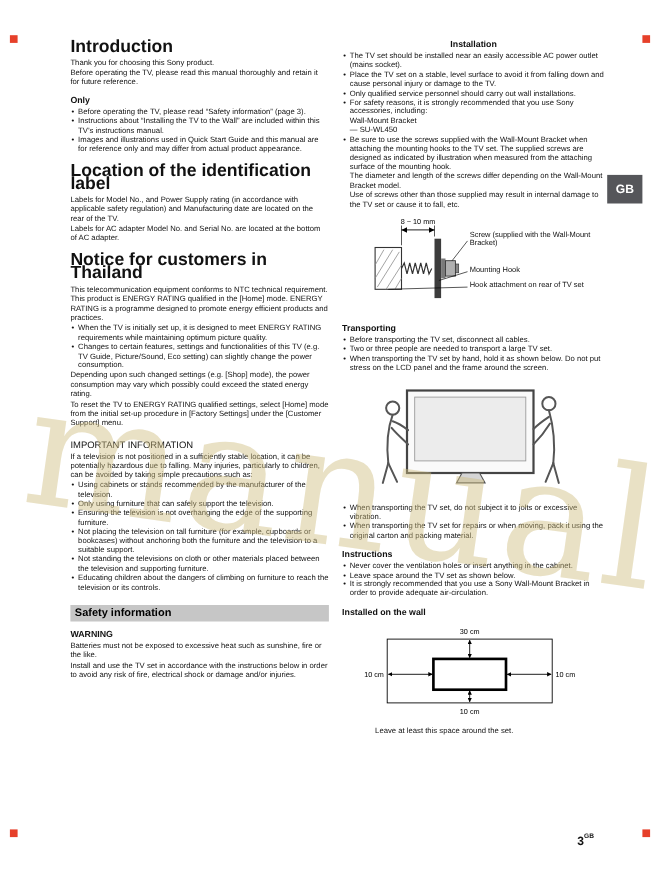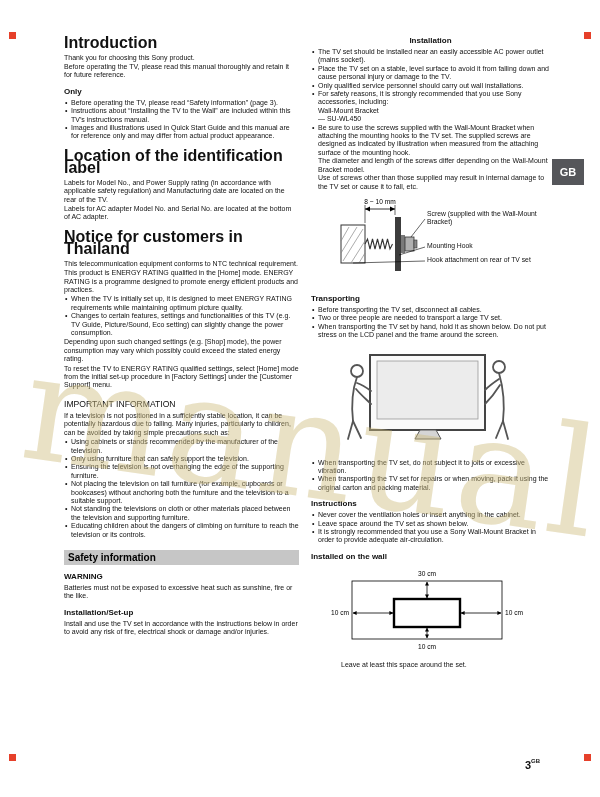--- a/index.html
+++ b/index.html
@@ -115,21 +115,20 @@
     <li>Not placing the television on tall furniture (for example, cupboards or bookcases) without anchoring both the furniture and the television to a suitable support.</li>
     <li>Not standing the televisions on cloth or other materials placed between the television and supporting furniture.</li>
     <li>Educating children about the dangers of climbing on furniture to reach the television or its controls.</li>
   </ul>
 
   <div class="bar-heading">Safety information</div>
 
   <h3>WARNING</h3>
   <p>Batteries must not be exposed to excessive heat such as sunshine, fire or the like.</p>
 
-  <h3>Installation/Set-up</h3>
   <p>Install and use the TV set in accordance with the instructions below in order to avoid any risk of fire, electrical shock or damage and/or injuries.</p>
 </div>
 
 <div class="col col-right">
   <h3 class="first">Installation</h3>
   <ul>
     <li>The TV set should be installed near an easily accessible AC power outlet (mains socket).</li>
     <li>Place the TV set on a stable, level surface to avoid it from falling down and cause personal injury or damage to the TV.</li>
     <li>Only qualified service personnel should carry out wall installations.</li>
     <li>

